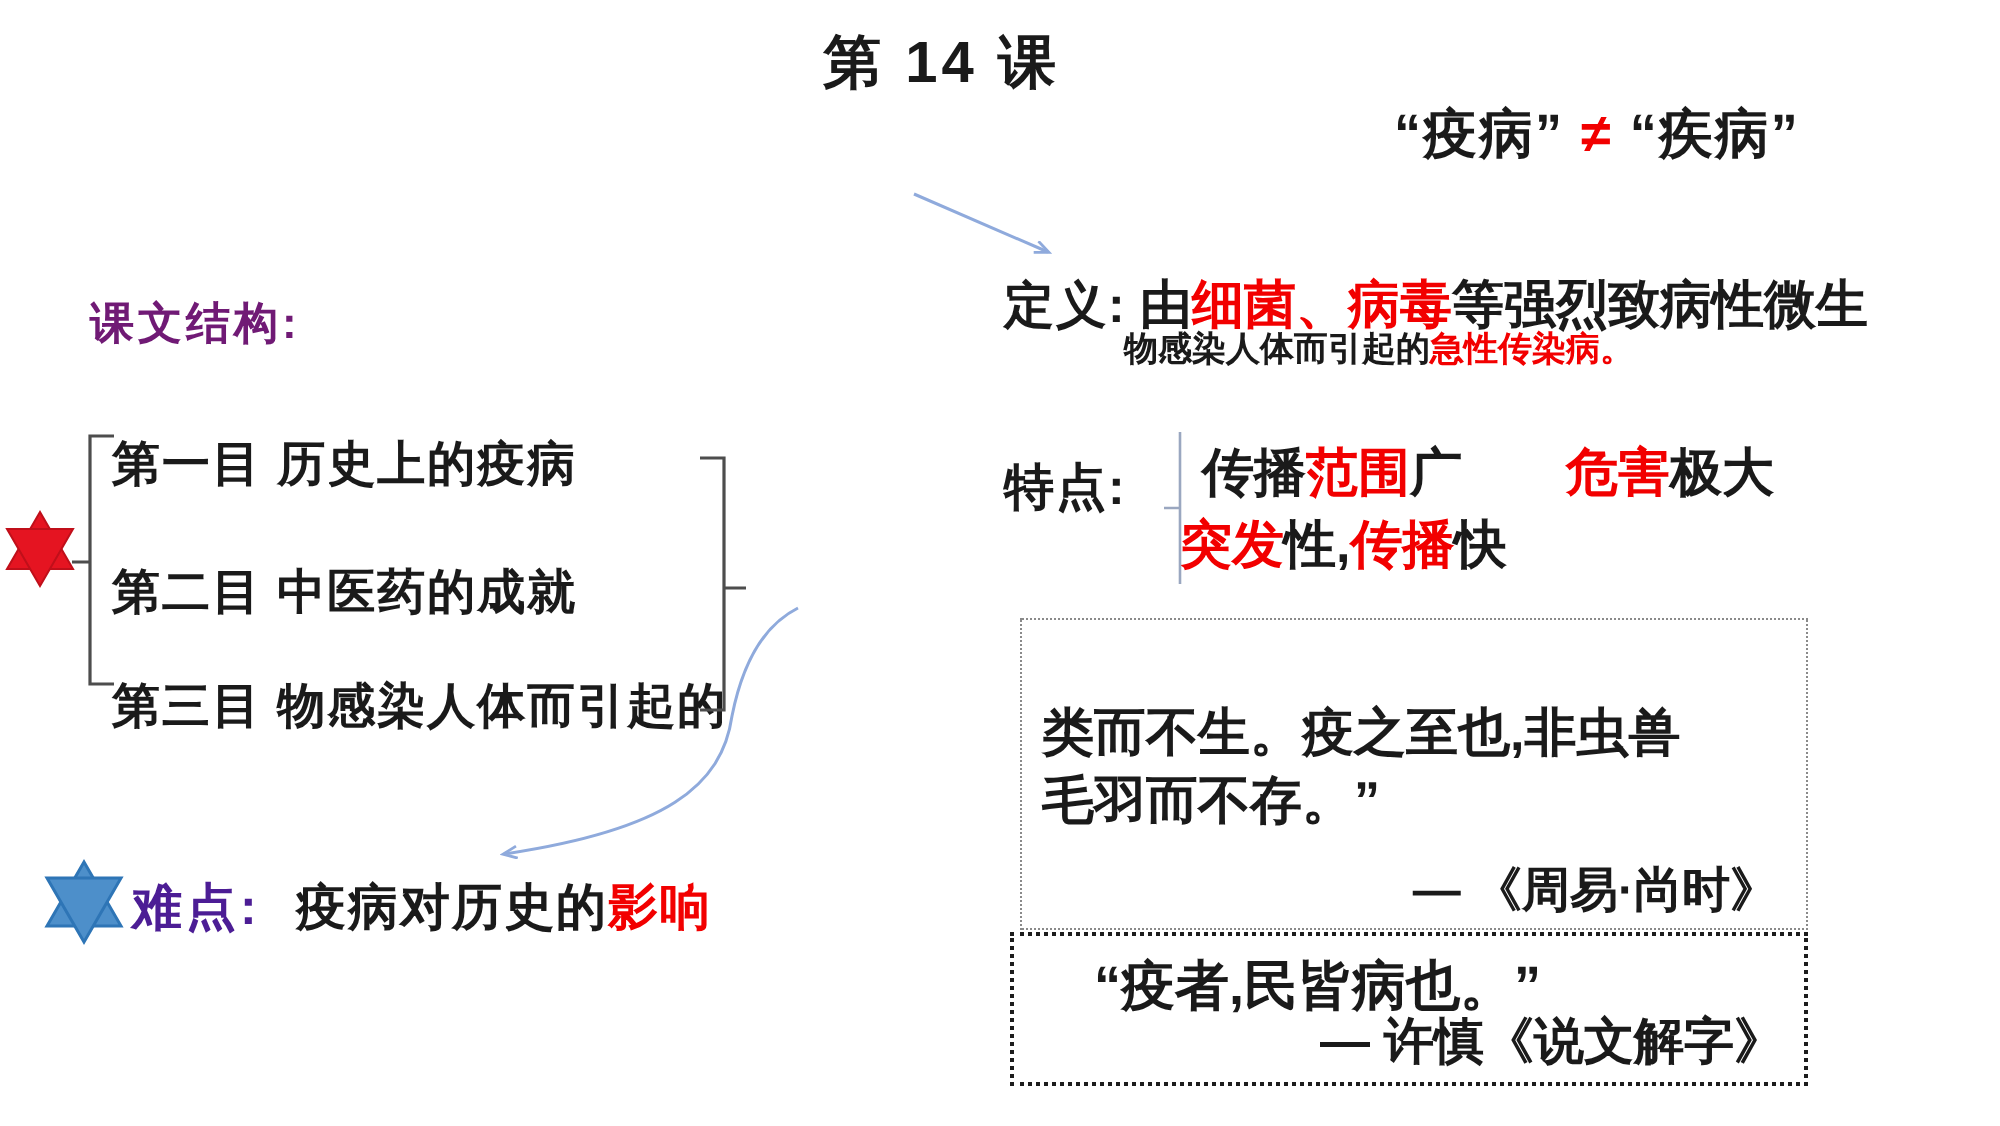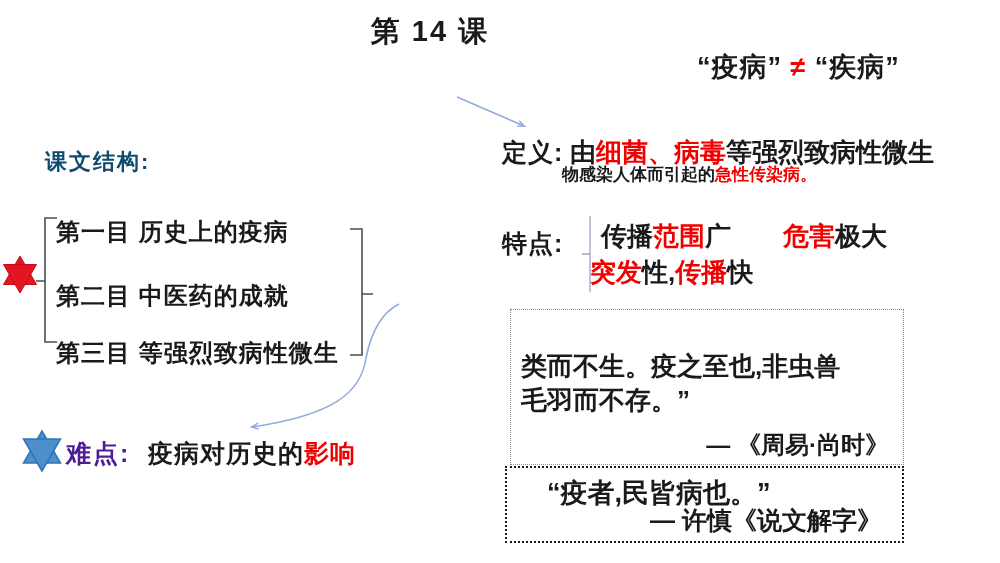--- a/index.html
+++ b/index.html
@@ -10,24 +10,24 @@
     height: 563px;
     background: #ffffff;
     overflow: hidden;
     font-family: "Liberation Sans", "DejaVu Sans", sans-serif;
     font-weight: 700;
     color: #1a1a1a;
   }
   .abs { position: absolute; }
   .seg-k { color: #1a1a1a; }
   .seg-r { color: #f20000; }
-  .title-line1 { left: 330px; top: 12px; width: 200px; text-align: center; font-size: 29px; letter-spacing: 2px; }
+  .title-line1 { left: 330px; top: 12px; width: 200px; text-align: right; font-size: 29px; letter-spacing: 2px; }
   .title-line2 { left: 268px; top: 46px; width: 406px; text-align: center; font-size: 31px; letter-spacing: 1px; }
   .neq-block { left: 697px; top: 50px; width: 252px; font-size: 27px; line-height: 34px; letter-spacing: 1px; }
-  .section-heading { left: 45px; top: 147px; font-size: 22px; color: #0c4a6e; letter-spacing: 2px; }
+  .section-heading { left: 45px; top: 147px; font-size: 22px; color: #701a75; letter-spacing: 2px; }
   .outline-item { left: 56px; font-size: 24px; letter-spacing: 1px; white-space: nowrap; }
   .outline-item-1 { top: 216px; }
   .outline-item-2 { top: 280px; }
   .outline-item-3 { top: 337px; }
   .difficulty-label { left: 66px; top: 437px; font-size: 25px; color: #4c1d95; letter-spacing: 2px; }
   .difficulty-text { left: 148px; top: 437px; font-size: 25px; letter-spacing: 1px; }
   .def-label { left: 502px; top: 136px; font-size: 25px; letter-spacing: 1px; }
   .def-line1 { left: 570px; top: 135px; font-size: 26px; white-space: nowrap; }
   .def-line2 { left: 562px; top: 163px; font-size: 17px; white-space: nowrap; }
   .feat-label { left: 502px; top: 227px; font-size: 25px; letter-spacing: 1px; }
@@ -40,36 +40,36 @@
   .quote1-line { position: absolute; left: 10px; font-size: 26px; white-space: nowrap; }
   .quote1-line-0 { top: 5px;  padding-left: 34px; }
   .quote1-line-1 { top: 39px; }
   .quote1-line-2 { top: 73px; }
   .quote1-source { position: absolute; right: 14px; bottom: 3px; font-size: 24px; }
   .quote-box-2 {
     left: 505px; top: 466px; width: 399px; height: 77px;
     border: 2px dotted #1c1c1c;
   }
   .quote2-text { position: absolute; left: 40px; top: 7px; font-size: 27px; white-space: nowrap; }
-  .quote2-source { position: absolute; right: 20px; bottom: 4px; font-size: 25px; }
+  .quote2-source { position: absolute; right: 10px; bottom: 4px; font-size: 25px; }
   .connector-layer { left: 0; top: 0; width: 1000px; height: 563px; pointer-events: none; }
 </style>
 </head>
 <body>
 
 <div class="slide">
 
   <div class="abs title-line1">第 14 课</div>
 
   <div class="abs neq-block"><span class="seg-k">“疫病” </span><span class="seg-r">≠</span><span class="seg-k"> “疾病”</span></div>
 
   <div class="abs section-heading">课文结构:</div>
   <div class="abs outline-item outline-item-1">第一目 历史上的疫病</div>
   <div class="abs outline-item outline-item-2">第二目 中医药的成就</div>
-  <div class="abs outline-item outline-item-3">第三目 等强烈致病性微生</div>
+  <div class="abs outline-item outline-item-3">第三目 物感染人体而引起的</div>
   <div class="abs difficulty-label">难点:</div>
   <div class="abs difficulty-text"><span class="seg-k">疫病对历史的</span><span class="seg-r">影响</span></div>
 
   <div class="abs def-label">定义:</div>
   <div class="abs def-line1"><span class="seg-k">由</span><span class="seg-r">细菌、病毒</span><span class="seg-k">等强烈致病性微生</span></div>
   <div class="abs def-line2"><span class="seg-k">物感染人体而引起的</span><span class="seg-r">急性传染病。</span></div>
 
   <div class="abs feat-label">特点:</div>
   <div class="abs feat-line1"><span class="seg-k">传播</span><span class="seg-r">范围</span><span class="seg-k">广</span><span class="seg-k">　　</span><span class="seg-r">危害</span><span class="seg-k">极大</span></div>
   <div class="abs feat-line2"><span class="seg-r">突发</span><span class="seg-k">性,</span><span class="seg-r">传播</span><span class="seg-k">快</span></div>

